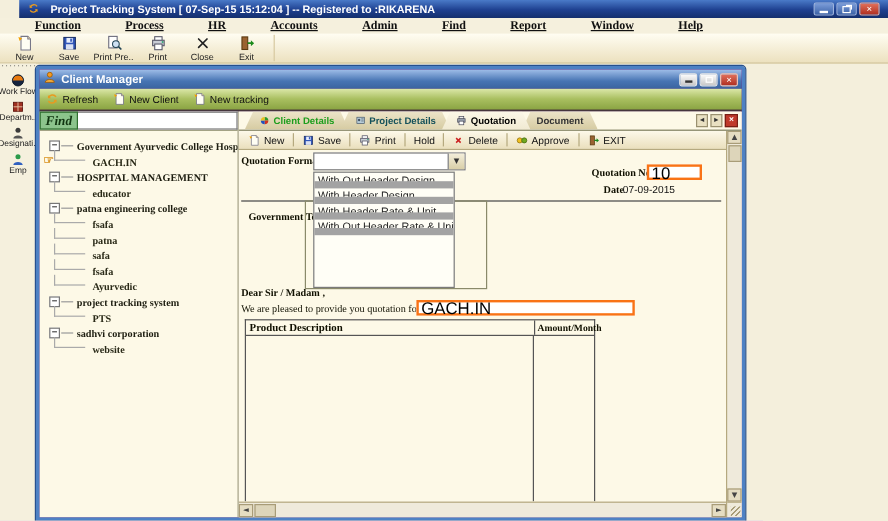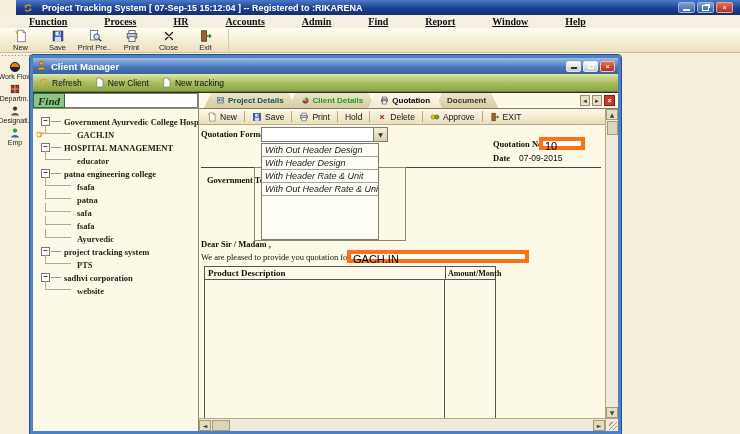--- a/index.html
+++ b/index.html
@@ -113,22 +113,22 @@
     font-family:Liberation Sans, sans-serif; }
   .combo { position:absolute; left:62px; top:2px; width:127px; height:15px; background:#fff;
     border:1px solid #7a7a7a; display:flex; }
   .combo-field { flex:1; }
   .combo-btn { width:14px; border-left:1px solid #7a7a7a; background:linear-gradient(#f3eeda,#d9cfa8);
     font-size:6px; color:#333; display:flex; align-items:center; justify-content:center;
     font-family:"DejaVu Sans",sans-serif; }
   .ddlist { position:absolute; left:62px; top:18px; width:118px; height:97px; background:#fffef6;
     border:1px solid #7a7a7a; z-index:10; font-family:"Liberation Sans",sans-serif; }
   .dditem { height:13px; line-height:13px; padding-left:3px; font-size:9px; color:#222;
-    border-bottom:1px solid #a3a3a3; white-space:nowrap; overflow:hidden;font-style:italic; }
-  .textbox { position:absolute; background:#fff; border:4px solid #f97316; font-size:11px;
+    border-bottom:6px solid #a3a3a3; white-space:nowrap; overflow:hidden; }
+  .textbox { position:absolute; background:#fff; border:2px solid #f97316; font-size:14px;
     line-height:11px; padding:0 2px; font-family:"Liberation Sans",sans-serif; white-space:nowrap; }
   .hline { position:absolute; left:2px; top:42px; width:400px; border-top:1px solid #444; }
   .qt-box { position:absolute; left:55px; top:42px; width:152px; height:74px;
     border:1px solid #8a8a6a; background:transparent; }
   .quote-table { position:absolute; left:5px; top:141px; right:109px; bottom:0;
     border:1px solid #555; border-bottom:none; }
   .qt-header { height:13px; border-bottom:1px solid #555; display:flex;justify-content:flex-end; }
   .qt-h1 { flex:1; font-weight:bold; font-size:9px; padding:1px 0 0 3px; color:#101000; }
   .qt-h2 { width:50px; border-left:1px solid #555; font-weight:bold; font-size:8px;
     padding:2px 0 0 2px; color:#101000; white-space:nowrap; }
@@ -389,34 +389,34 @@
               <span class="elbow"></span>
               <span>website</span>
             </div>
           </div>
       </div>
 
       <div class="right-panel">
         <div class="tab-bar" id="tabbar">
             <div class="tab">
               <svg width="9" height="9" viewBox="0 0 16 16">
-                <rect x="2.5" y="3" width="11" height="9.5" fill="#b8ccd8" stroke="#456"></rect>
-                <circle cx="5.8" cy="7" r="1.8" fill="#456"></circle>
-                <path d="M9 5.5h3.5M9 8.5h3.5" stroke="#456"></path>
-              </svg>
-              <span style="color:#15515a">Project Details</span>
-            </div>
-            <div class="tab">
-              <svg width="9" height="9" viewBox="0 0 16 16">
                 <path d="M8 8V2.5A5.5 5.5 0 0 1 13.5 8z" fill="#2a9a2a"></path>
                 <path d="M8 8h5.5A5.5 5.5 0 0 1 8 13.5z" fill="#d03020"></path>
                 <path d="M8 8v5.5A5.5 5.5 0 0 1 2.5 8z" fill="#2050c0"></path>
                 <path d="M8 8H2.5A5.5 5.5 0 0 1 8 2.5z" fill="#e8c020"></path>
               </svg>
               <span style="color:#1d9e1d">Client Details</span>
+            </div>
+            <div class="tab">
+              <svg width="9" height="9" viewBox="0 0 16 16">
+                <rect x="2.5" y="3" width="11" height="9.5" fill="#b8ccd8" stroke="#456"></rect>
+                <circle cx="5.8" cy="7" r="1.8" fill="#456"></circle>
+                <path d="M9 5.5h3.5M9 8.5h3.5" stroke="#456"></path>
+              </svg>
+              <span style="color:#15515a">Project Details</span>
             </div>
             <div class="tab active">
               <svg width="9" height="9" viewBox="0 0 16 16">
                 <rect x="4.5" y="1.8" width="7" height="4" fill="#eee" stroke="#445"></rect>
                 <rect x="2.5" y="5.2" width="11" height="5.2" fill="#9aa2ae" stroke="#445"></rect>
                 <rect x="4.5" y="8.8" width="7" height="5.4" fill="#fff" stroke="#445"></rect>
               </svg>
               <span style="color:#000000">Quotation</span>
             </div>
             <div class="tab">
@@ -498,21 +498,21 @@
               </span>
               <div class="ddlist" id="ddlist">
                   <div class="dditem">With Out Header Design</div>
                   <div class="dditem">With Header Design</div>
                   <div class="dditem">With Header Rate &amp; Unit</div>
                   <div class="dditem">With Out Header Rate &amp; Unit</div>
                 </div>
 
               <span class="flabel" style="left:294px;top:14px">Quotation No</span>
               <span class="textbox" style="left:340px;top:12px;width:46px;height:13px">10</span>
-              <span class="flabel" style="left:294px;top:28px">Date</span>
+              <span class="flabel" style="left:304px;top:28px">Date</span>
               <span class="fvalue" style="left:320px;top:28px">07-09-2015</span>
 
               <div class="hline"></div>
 
               <span class="flabel" style="left:8px;top:50px">Government To</span>
               <div class="qt-box"></div>
 
               <span class="flabel" style="left:2px;top:114px">Dear Sir / Madam ,</span>
               <span class="flabel" style="left:2px;top:127px;font-weight:normal">We are pleased to provide you quotation for</span>
               <span class="textbox" style="left:148px;top:125px;width:182px;height:13px">GACH.IN</span>

